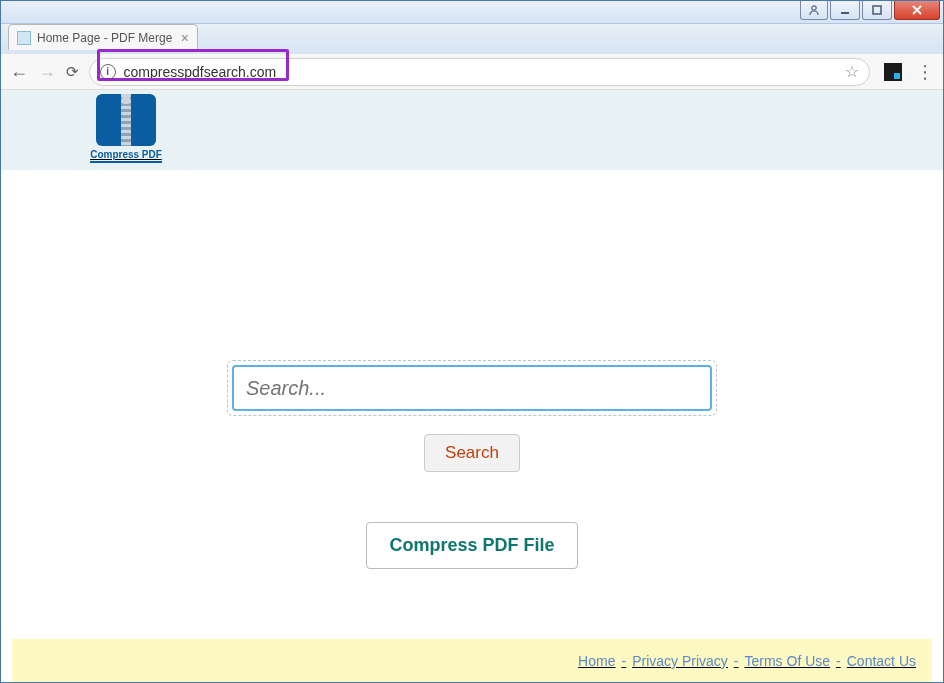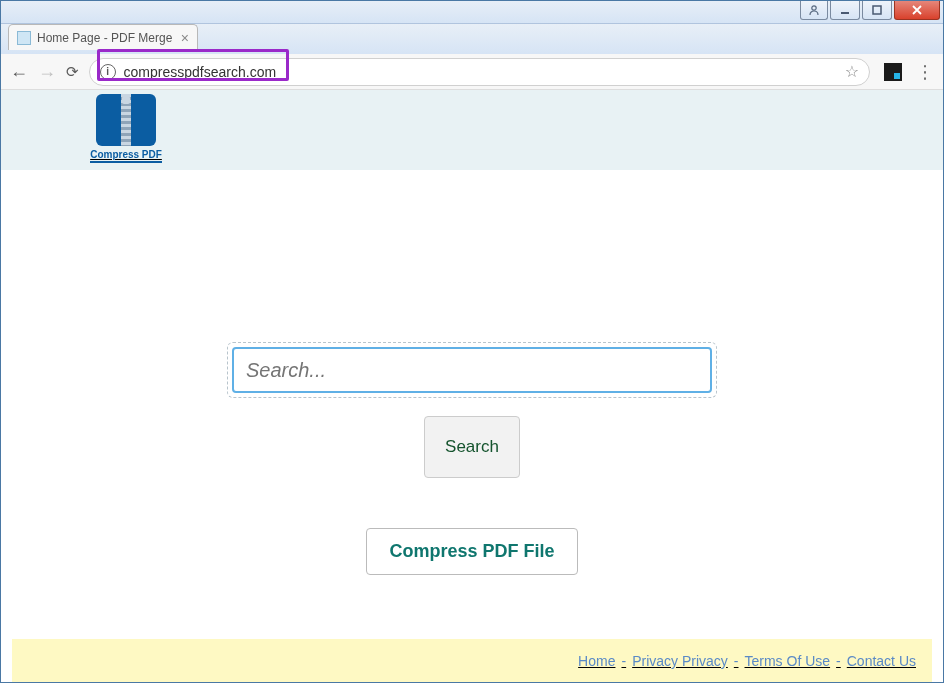--- a/index.html
+++ b/index.html
@@ -42,24 +42,24 @@
 
 .page { position:absolute; top:90px; left:0; right:0; bottom:0; display:flex; flex-direction:column;text-decoration:underline; }
 .page-header { background:#e8f2f4; height:80px; display:flex; align-items:center; padding-left:90px; }
 .logo { width:72px; height:72px; display:flex; flex-direction:column; align-items:center; }
 .logo-img { width:60px; height:52px; background:#0b5da2; border-radius:6px; position:relative; overflow:hidden; }
 .zipper { position:absolute; left:50%; top:0; transform:translateX(-50%); width:10px; height:100%; background:repeating-linear-gradient(to bottom,#c9d6e2 0 3px,#8fa4b8 3px 6px); }
 .zipper::before { content:""; position:absolute; top:2px; left:50%; transform:translateX(-50%); width:8px; height:8px; background:#c9d6e2; border-radius:2px; }
 .logo-text { font-size:10px; font-weight:bold; color:#0b5da2; margin-top:3px; border-bottom:2px solid #0b5da2; padding-bottom:1px; }
 
 .page-body { flex:1; background:#fff; position:relative; margin: 0 12px; }
-.search-area { position:absolute; left:50%; top:172px; transform:translateX(-50%); text-align:center; }
+.search-area { position:absolute; left:50%; top:190px; transform:translateX(-50%); text-align:center; }
 .search-wrap { border:1px dashed #b8c4cc; border-radius:6px; padding:4px; display:inline-block; }
 .search-input { width:480px; height:46px; border:2px solid #5fb0e6; border-radius:4px; font-size:20px; font-style:italic; color:#9aa4ad; padding:0 12px; outline:none; }
-.search-btn { margin-top:18px; padding:20px 20px; font-size:17px; color:#14532d; background:#f2f2f2; border:1px solid #ccc; border-radius:4px; cursor:pointer; }
+.search-btn { margin-top:18px; padding:8px 20px; font-size:17px; color:#c2410c; background:#f2f2f2; border:1px solid #ccc; border-radius:4px; cursor:pointer; }
 .compress-btn { margin-top:50px; padding:12px 22px; font-size:18px; font-weight:bold; color:#0f766e; background:#fff; border:1px solid #bbb; border-radius:4px; cursor:pointer; }
 
 
 .page-footer { background:#fef9c3; height:44px; display:flex; align-items:center; justify-content:flex-end; padding-right:16px; font-size:14px; color:#444; margin:0 12px; }
 .page-footer a { color:#5a8ac6; text-decoration:none; }
 .page-footer .sep { margin:0 6px; color:#5a8ac6; }
 
 
 .window-border { position:absolute; inset:0; border:1px solid #4a78a4; pointer-events:none; }
 </style>

